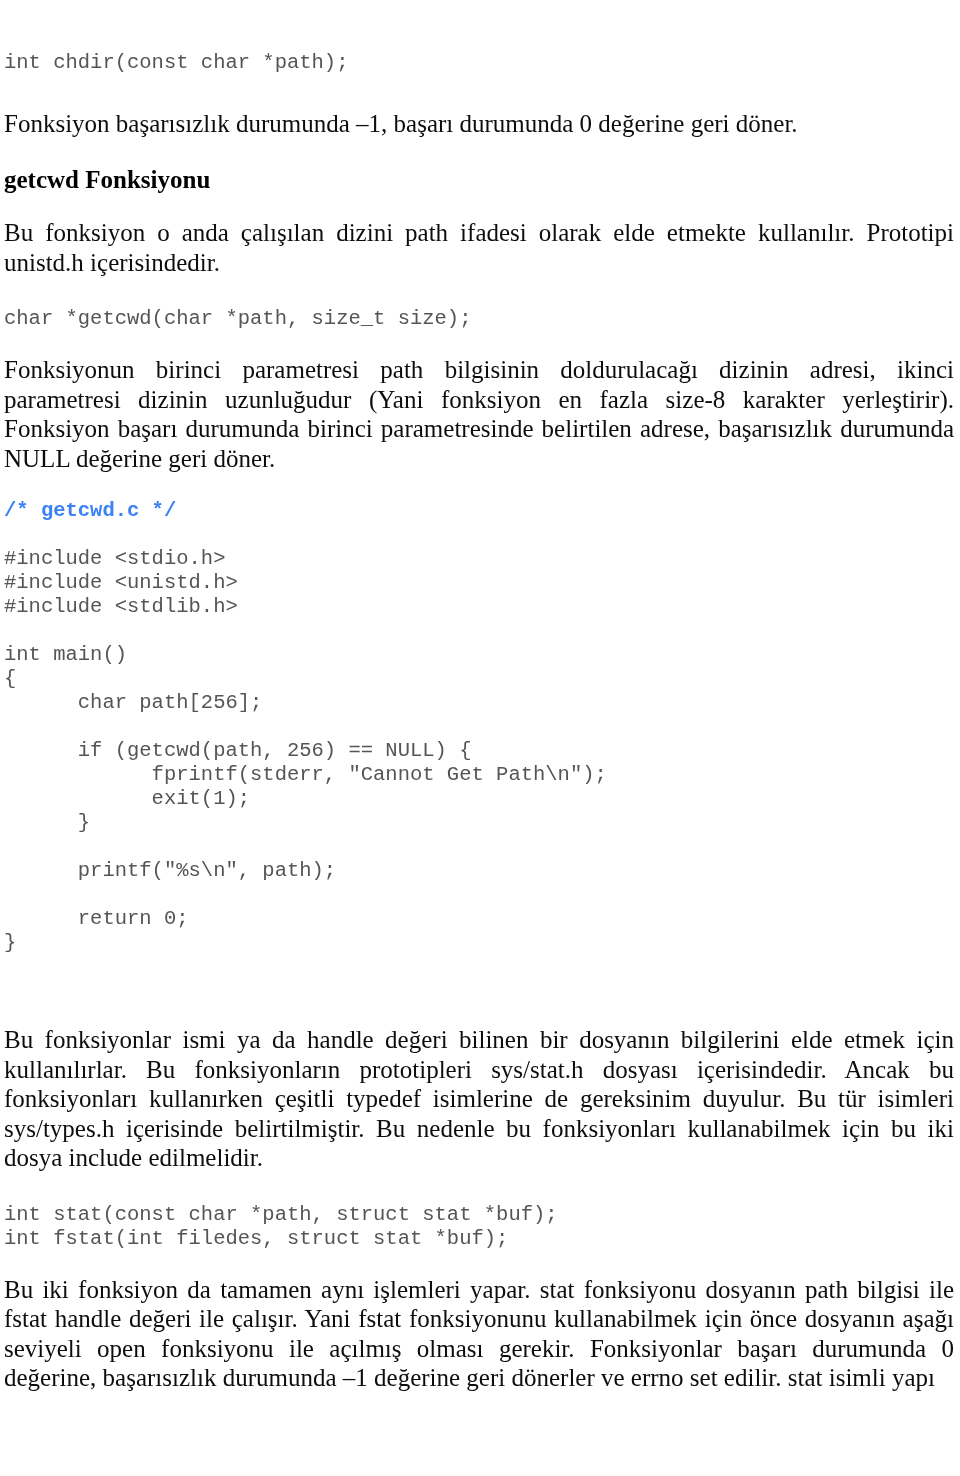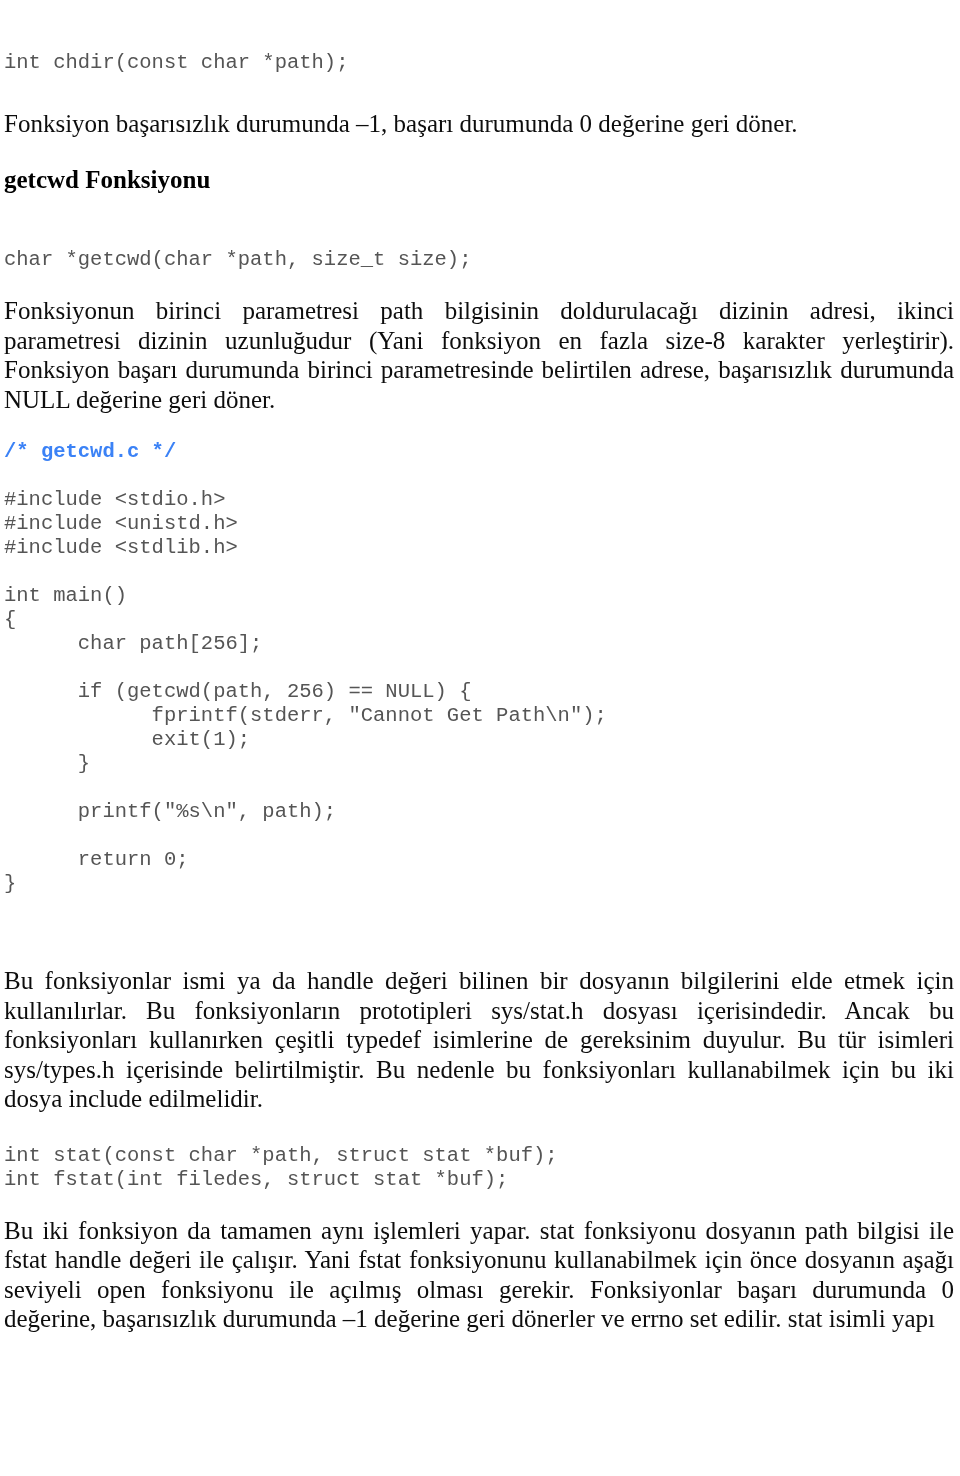--- a/index.html
+++ b/index.html
@@ -126,20 +126,21 @@
     <div class="sp-34"></div>
 
     <p class="para nojust">Fonksiyon başarısızlık durumunda –1, başarı durumunda 0 değerine geri döner.</p>
 
     <div class="sp-26"></div>
 
     <h2 class="heading">getcwd Fonksiyonu</h2>
 
     <div class="sp-24"></div>
 
+    <p class="para">Bu fonksiyon o anda çalışılan dizini path ifadesi olarak elde etmekte kullanılır. Prototipi unistd.h içerisindedir.</p>
 
     <div class="sp-30"></div>
 
     <pre class="code">char *getcwd(char *path, size_t size);</pre>
 
     <div class="sp-24"></div>
 
     <p class="para">Fonksiyonun birinci parametresi path bilgisinin doldurulacağı dizinin adresi, ikinci parametresi dizinin uzunluğudur (Yani fonksiyon en fazla size-8 karakter yerleştirir). Fonksiyon başarı durumunda birinci parametresinde belirtilen adrese, başarısızlık durumunda NULL değerine geri döner.</p>
 
     <div class="sp-26"></div>

